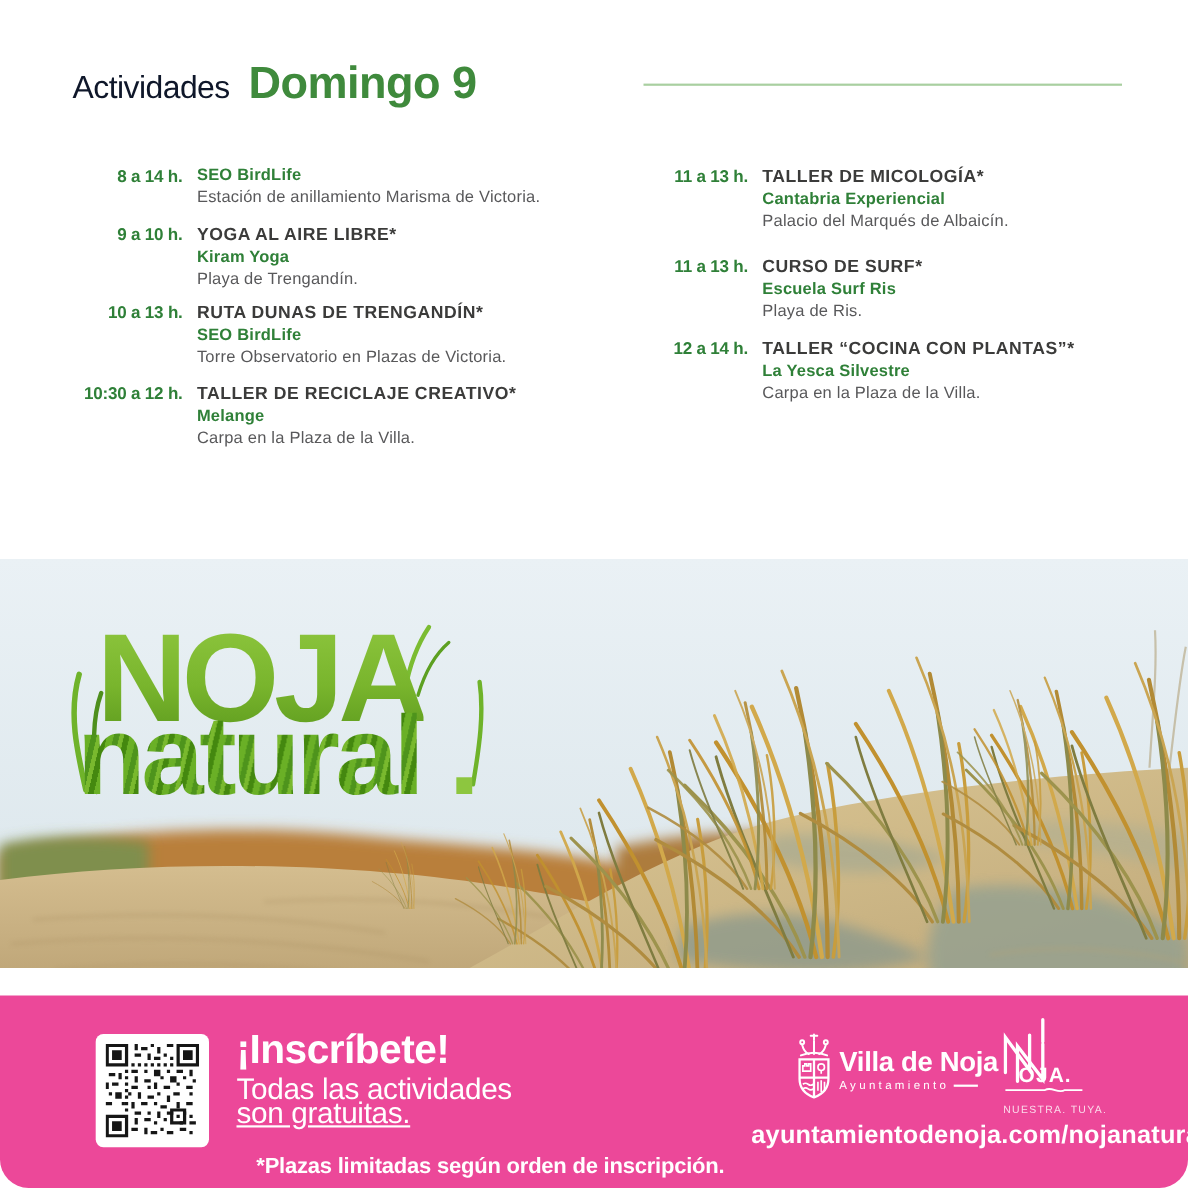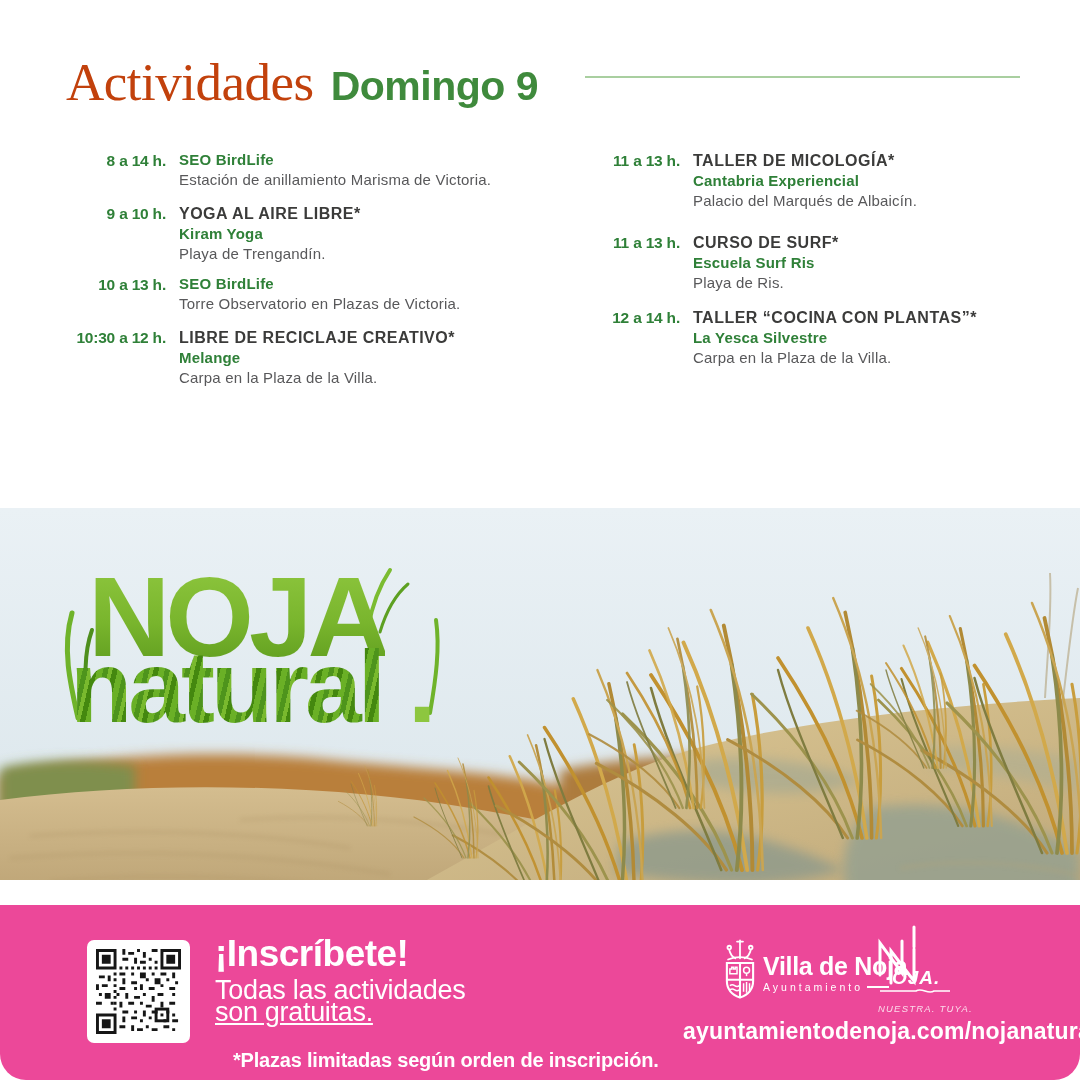--- a/index.html
+++ b/index.html
@@ -4,21 +4,21 @@
 <style>
   html,body{margin:0;padding:0;background:#ffffff;}
   *{box-sizing:border-box;}
   .poster{
     position:relative;width:1080px;height:1080px;background:#ffffff;
     font-family:"Liberation Sans",sans-serif;overflow:hidden;
     border-radius:0 0 26px 26px;
   }
   
   .header{position:absolute;top:52px;left:66px;display:flex;gap:17px;align-items:baseline;}
-  .title-light{font-size:53px;font-weight:500;color:#c2410c;letter-spacing:-0.5px;font-family:Liberation Serif, serif;}
+  .title-light{font-size:29px;font-weight:500;color:#0f172a;letter-spacing:-0.5px;}
   .title-dark{font-size:41px;font-weight:bold;color:#3f8a3c;letter-spacing:-0.5px;}
   .header-line{position:absolute;top:76px;left:585px;width:435px;height:2px;background:#a9cfa0;}
   
   .schedule{position:absolute;top:150px;left:0;right:0;}
   .col{position:absolute;top:0;}
   .col-l{left:64px;width:500px;}
   .col-r{left:608px;width:460px;}
   .act{display:flex;gap:13px;}
   .col-l .act:nth-child(1){margin-bottom:13px;}
   .col-l .act:nth-child(2){margin-bottom:10px;}
@@ -57,21 +57,21 @@
   .cta-line{position:absolute;left:215px;font-size:27px;font-weight:500;color:#ffffff;letter-spacing:-0.3px;}
   .cta-line1{top:70px;}
   .cta-line2{top:92px;text-decoration:underline;}
   .cta-note{position:absolute;left:233px;top:121px;font-size:20px;font-weight:bold;color:#ffffff;letter-spacing:-0.2px;margin-top:23px;}
   .villa{position:absolute;left:722px;top:33px;display:flex;align-items:center;gap:5px;color:#fff;}
   .villa-texts{position:relative;top:4px;}
   .villa-name{font-size:25px;font-weight:bold;color:#ffffff;letter-spacing:-0.3px;line-height:1;}
   .villa-sub-row{display:flex;align-items:center;gap:4px;margin-top:3px;}
   .villa-sub{font-size:10.5px;color:#ffffff;letter-spacing:3px;line-height:1;}
   .villa-sub-line{width:22px;height:1.5px;background:#ffffff;}
-  .noja-brand{position:absolute;left:878px;top:20px;width:100px;font-style:italic;}
+  .noja-brand{position:absolute;left:912px;top:20px;width:100px;}
   .noja-brand-sub{margin-top:2px;font-size:9.5px;color:rgba(255,255,255,0.8);letter-spacing:1.2px;white-space:nowrap;}
   .footer-url{position:absolute;left:683px;top:113px;font-size:23px;font-weight:bold;color:#ffffff;letter-spacing:0.2px;text-decoration:none;}
 </style>
 </head>
 <body>
 
 <div class="poster">
 
   <div class="header">
     <span class="title-light">Actividades</span>
@@ -92,28 +92,29 @@
         <div class="act-time">9 a 10 h.</div>
         <div class="act-body">
           <div class="act-title">YOGA AL AIRE LIBRE*</div>
           <div class="act-org">Kiram Yoga</div>
           <div class="act-loc">Playa de Trengandín.</div>
         </div>
       </div>
       <div class="act">
         <div class="act-time">10 a 13 h.</div>
         <div class="act-body">
+          <div class="act-title">RUTA DUNAS DE TRENGANDÍN*</div>
           <div class="act-org">SEO BirdLife</div>
           <div class="act-loc">Torre Observatorio en Plazas de Victoria.</div>
         </div>
       </div>
       <div class="act">
         <div class="act-time">10:30 a 12 h.</div>
         <div class="act-body">
-          <div class="act-title">LIBRE DE RECICLAJE CREATIVO*</div>
+          <div class="act-title">TALLER DE RECICLAJE CREATIVO*</div>
           <div class="act-org">Melange</div>
           <div class="act-loc">Carpa en la Plaza de la Villa.</div>
         </div>
       </div>
     </div>
     <div class="col col-r">
       <div class="act">
         <div class="act-time">11 a 13 h.</div>
         <div class="act-body">
           <div class="act-title">TALLER DE MICOLOGÍA*</div>

